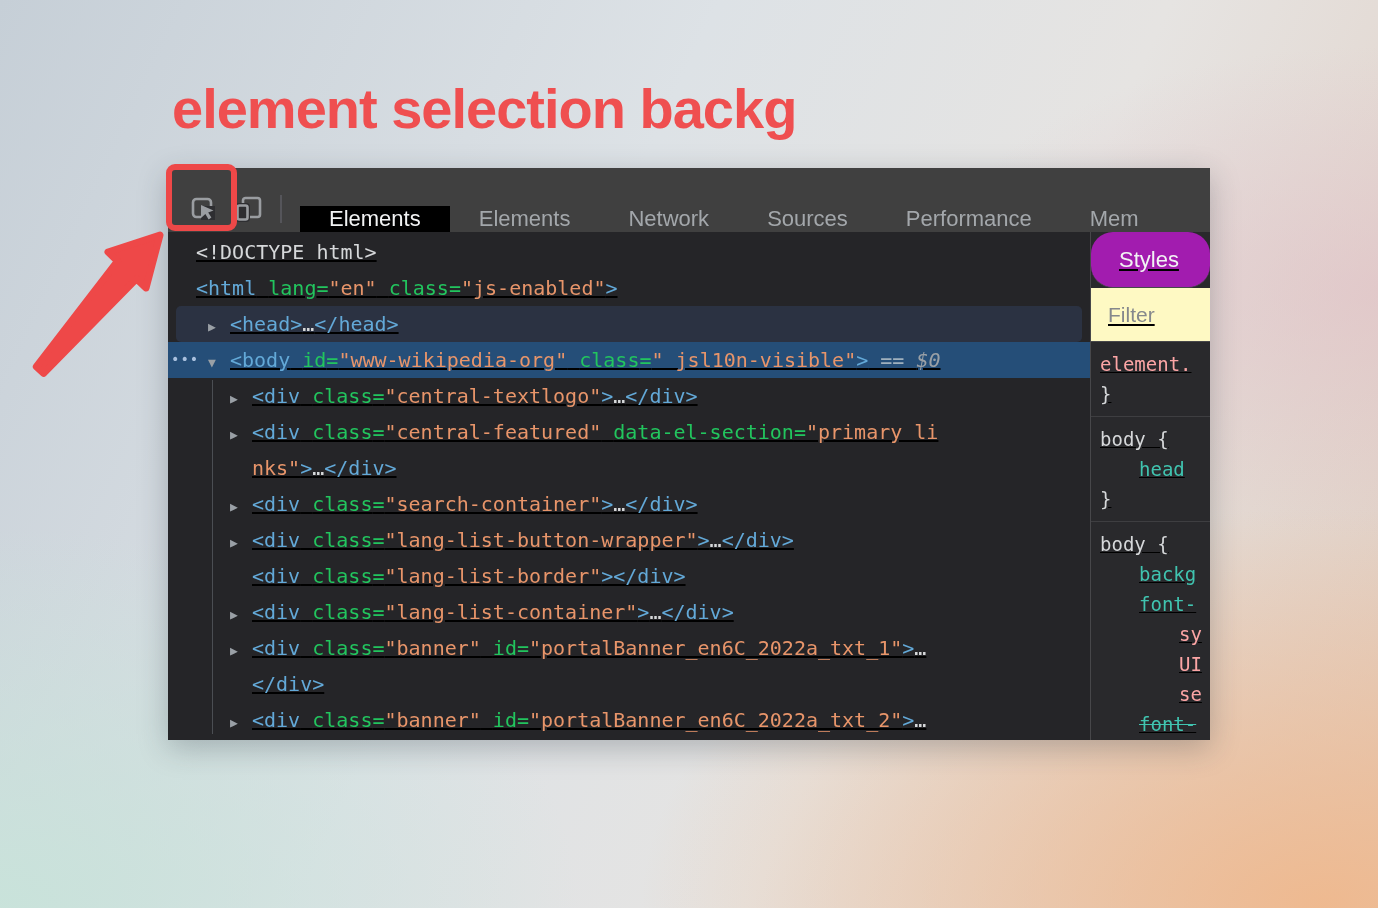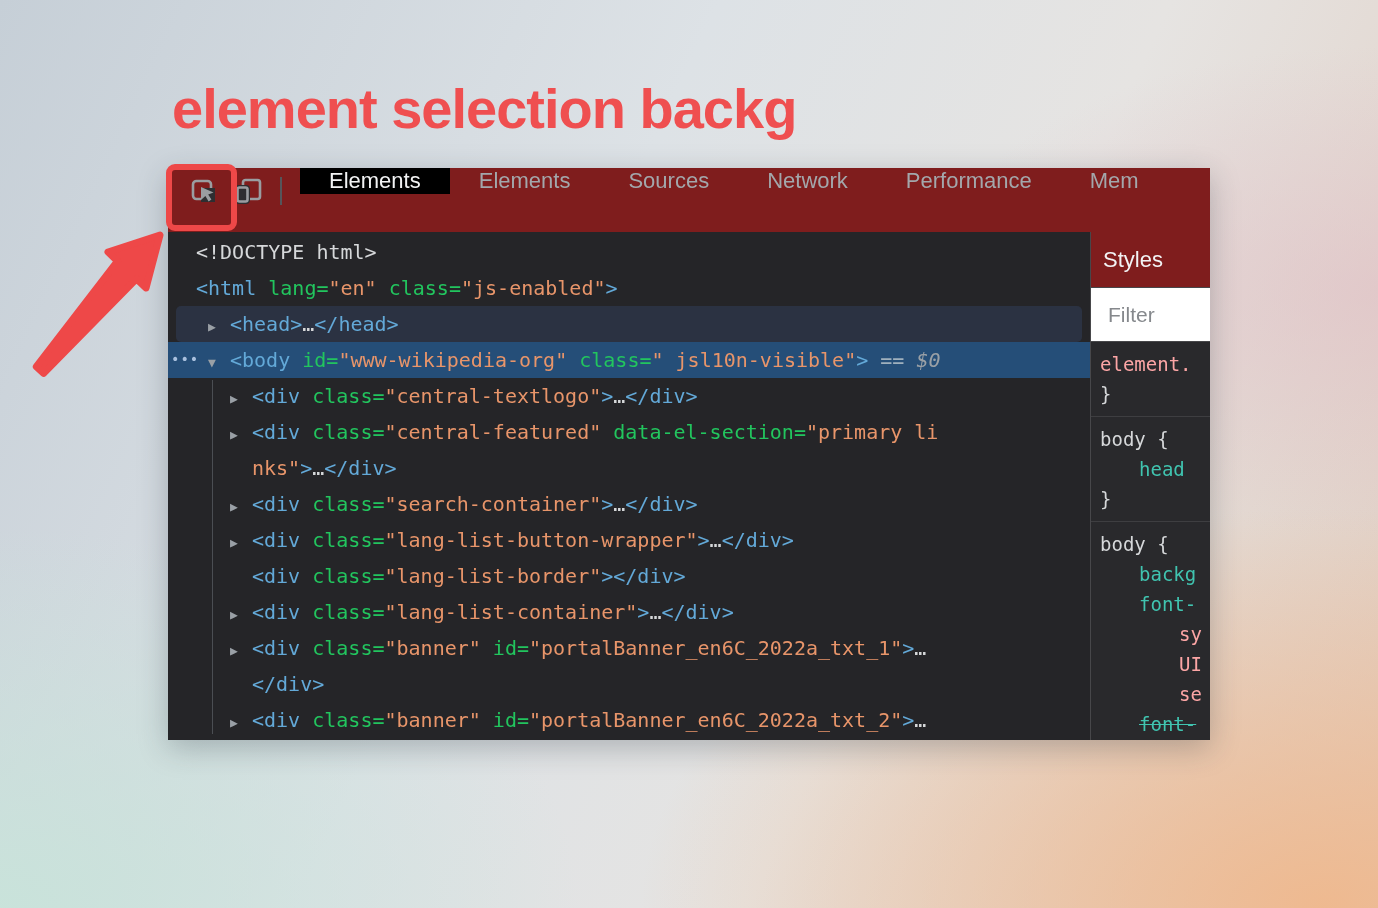--- a/index.html
+++ b/index.html
@@ -17,34 +17,34 @@
     font-size:56px; font-weight:bold; letter-spacing:-1px;
     color:#ef4f50;
   }
   
   .devtools{
     position:absolute; left:168px; top:168px; width:1042px; height:572px;
     background:#252528; display:flex; flex-direction:column;
     box-shadow:0 8px 28px rgba(40,50,60,.28);
   }
   .tabbar{
-    height:64px; background:#7f1d1d; display:flex; align-items:flex-start;
+    height:64px; background:#404040; display:flex; align-items:flex-end;
     flex:0 0 auto; overflow:hidden;
   }
   .toolicons{ display:flex; align-items:center; padding-left:12px; }
   .toolbtn{ width:46px; height:46px; display:flex; align-items:center; justify-content:center; }
   .toolbtn svg{ width:32px; height:32px; }
   .sep{ width:2px; height:28px; background:#55555a; margin:0 10px 0 8px; }
   .tabs{ display:flex; align-items:stretch; margin-left:8px; white-space:nowrap; }
   .tab{
     display:flex; align-items:center; padding:0 29px;
     font-size:22px; color:#a3a7ab;
   }
   .tab.active{ background:#000; color:#f2f3f4; }
-  .main{ flex:1; display:flex; min-height:0; }
+  .main{ flex:1; display:flex; min-height:0;text-decoration:underline; }
   
   .dom{
     width:922px; flex:0 0 auto; position:relative; overflow:hidden;
     padding-top:2px; background:#252528;
   }
   .guide{ position:absolute; left:44px; top:148px; bottom:6px; width:1px; background:#4b4e53; }
   .row{
     position:relative; height:36px; line-height:36px; white-space:pre;
     font-family:"DejaVu Sans Mono", monospace; font-size:20px; color:#d6d8da;
   }
@@ -57,26 +57,27 @@
   .tok-attr{ color:#22c55e;margin-top:19px; }
   .tok-val{ color:#e8956a; }
   .tok-meta{ color:#9fb0bd; }
   .tok-metaital{ color:#9aa0a6; font-style:italic; }
   
   .sidebar{
     flex:1; background:#29292c; border-left:1px solid #47474a;
     overflow:hidden; display:flex; flex-direction:column;
   }
   .styles-tab{
-    height:56px; background:#7f1d1d; color:#f2f3f4; font-size:22px;
-    display:flex; align-items:center; padding-left:12px; flex:0 0 auto;
+    height:56px; background:#a21caf; color:#f2f3f4; font-size:22px;
+    display:flex; align-items:center; padding-left:28px; flex:0 0 auto;
     border-bottom:1px solid #47474a;
+    border-radius:22px;
   }
   .filter{
-    height:54px; background:#ffffff; color:#85888c; font-size:21px;
+    height:54px; background:#fef9c3; color:#85888c; font-size:21px;
     display:flex; align-items:center; padding-left:17px; flex:0 0 auto;
     border-bottom:1px solid #47474a;
   }
   .sec{
     border-bottom:1px solid #3e3e41; padding:7px 0;
     font-family:"DejaVu Sans Mono", monospace; font-size:19px;
   }
   .sline{ line-height:30px; padding-left:9px; white-space:pre; color:#d6d8da; }
   .sline.i1{ padding-left:48px; }
   .sline.i2{ padding-left:88px; }
@@ -111,22 +112,22 @@
           <rect x="10" y="5" width="17" height="19" rx="2.5" fill="none" stroke="#9a9da1" stroke-width="2.6"></rect>
           <rect x="4" y="12" width="11" height="15" rx="2" fill="#2e2e31" stroke="#2e2e31" stroke-width="4"></rect>
           <rect x="4.5" y="12.5" width="10" height="14" rx="2" fill="none" stroke="#9a9da1" stroke-width="2.6"></rect>
         </svg>
       </div>
       <div class="sep"></div>
     </div>
     <div class="tabs" id="tabs">
         <div class="tab active">Elements</div>
         <div class="tab">Elements</div>
+        <div class="tab">Network</div>
         <div class="tab">Sources</div>
-        <div class="tab">Network</div>
         <div class="tab">Performance</div>
         <div class="tab">Mem</div>
       </div>
   </div>
   <div class="main">
     <div class="dom" id="domtree">
       <div class="guide"></div>
     <div class="row" style="padding-left: 28px;"><span class="tok-plain">&lt;!DOCTYPE html&gt;</span></div>
         <div class="row" style="padding-left: 28px;"><span class="tok-tag">&lt;html</span><span class="tok-plain"> </span><span class="tok-attr">lang</span><span class="tok-attr">=</span><span class="tok-val">"en"</span><span class="tok-plain"> </span><span class="tok-attr">class</span><span class="tok-attr">=</span><span class="tok-val">"js-enabled"</span><span class="tok-tag">&gt;</span></div>
         <div class="row hover" style="padding-left: 32px;"><span class="arrowspan">▶</span><span class="tok-tag">&lt;head&gt;</span><span class="tok-plain">…</span><span class="tok-tag">&lt;/head&gt;</span></div>

